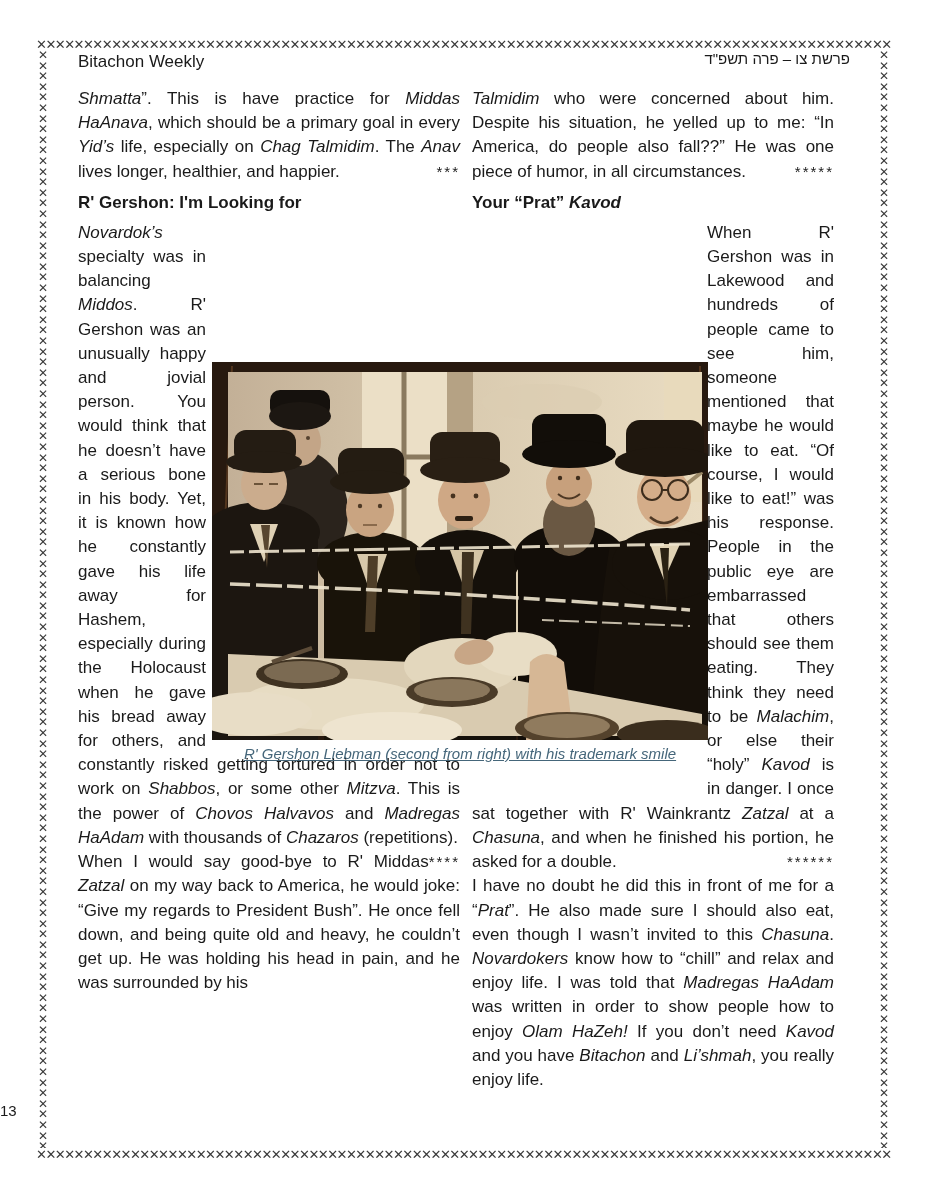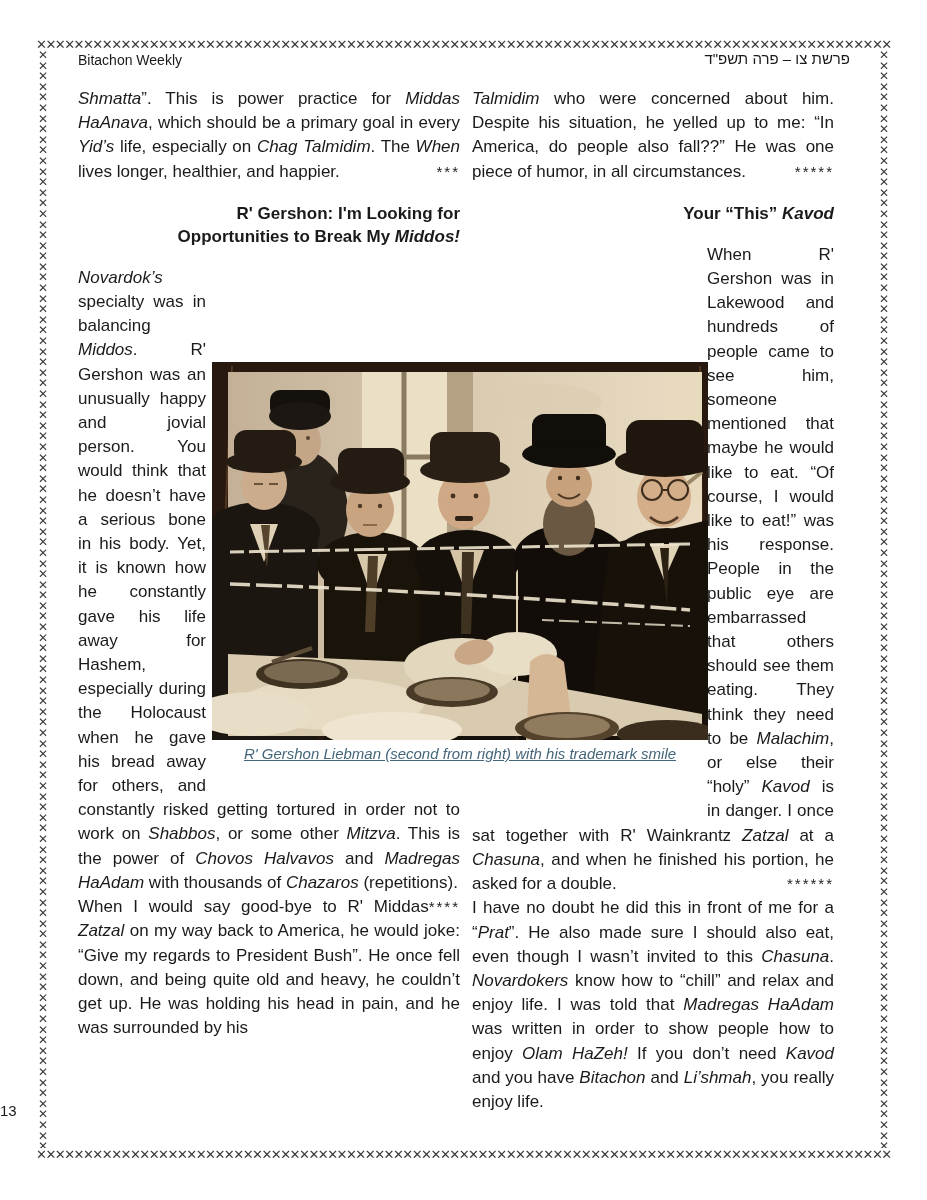--- a/index.html
+++ b/index.html
@@ -9,29 +9,29 @@
   
   .xb{position:absolute;color:#3a3a3a;overflow:hidden;user-select:none;}
   .xb-h{left:36px;width:855px;height:14px;font-size:13px;line-height:13px;letter-spacing:-1.5px;white-space:nowrap;}
   .xb-top{top:38px;}
   .xb-bottom{top:1148px;}
   .xb-v{top:50px;width:14px;height:1098px;font-size:12px;line-height:10.6px;text-align:center;white-space:pre-line;}
   .xb-left{left:36px;}
   .xb-right{left:877px;}
 
   
-  .hdr-left{position:absolute;left:78px;top:52px;font-size:14px;}
+  .hdr-left{position:absolute;left:78px;top:52px;font-size:17px;}
   .hdr-right{position:absolute;right:77px;top:50px;font-size:15px;direction:rtl;}
 
   
   .col{position:absolute;top:87px;font-size:17px;line-height:24.2px;text-align:justify;}
   .col-left{left:78px;width:382px;}
   .col-right{left:472px;width:362px;}
   .col p{margin:0;}
-  .heading{font-weight:bold;text-align:right;line-height:23px;margin:18px 0;}
+  .heading{font-weight:bold;text-align:left;line-height:23px;margin:7px 0;}
   .heading em{font-style:italic;}
   em{font-style:italic;}
   .stars{float:right;font-size:15px;letter-spacing:2px;}
 
   
   .spacer-l{float:right;width:254px;height:430px;margin-top:95px;}
   .spacer-r{float:left;width:235px;height:430px;margin-top:141px;}
 
   
   .photo-wrap{position:absolute;left:212px;top:362px;width:496px;text-align:center;}
@@ -305,32 +305,31 @@
 ✕
 ✕
 ✕
 ✕
 ✕</div>
 
   <div class="hdr-left">Bitachon Weekly</div>
   <div class="hdr-right">פרשת צו – פרה תשפ"ד</div>
 
   <div class="col col-left">
-    <p><em>Shmatta</em><span>”. This is power practice for </span><em>Middas HaAnava</em><span>, which should be a primary goal in every </span><em>Yid’s</em><span> life, especially on </span><em>Chag Talmidim</em><span>. The </span><em>When</em><span> lives longer, healthier, and happier.</span><span class="stars">***</span></p>
+    <p><em>Shmatta</em><span>”. This is have practice for </span><em>Middas HaAnava</em><span>, which should be a primary goal in every </span><em>Yid’s</em><span> life, especially on </span><em>Chag Talmidim</em><span>. The </span><em>Anav</em><span> lives longer, healthier, and happier.</span><span class="stars">***</span></p>
     <div class="heading">
       <span>R' Gershon: I'm Looking for</span><br>
-      <span><span>Opportunities to Break My </span><em>Middos!</em></span>
     </div>
     <p><span class="spacer-l"></span><span><em>Novardok’s</em><span> specialty was in balancing </span><em>Middos</em><span>. R' Gershon was an unusually happy and jovial person. You would think that he doesn’t have a serious bone in his body. Yet, it is known how he constantly gave his life away for Hashem, especially during the Holocaust when he gave his bread away for others, and constantly risked getting tortured in order not to work on </span><em>Shabbos</em><span>, or some other </span><em>Mitzva</em><span>. This is the power of </span><em>Chovos Halvavos</em><span> and </span><em>Madregas HaAdam</em><span> with thousands of </span><em>Chazaros</em><span> (repetitions).</span><span class="stars">****</span></span></p>
     <p><span>When I would say good-bye to R' Middas </span><em>Zatzal</em><span> on my way back to America, he would joke: “Give my regards to President Bush”. He once fell down, and being quite old and heavy, he couldn’t get up. He was holding his head in pain, and he was surrounded by his</span></p>
   </div>
 
   <div class="col col-right">
     <p><em>Talmidim</em><span> who were concerned about him. Despite his situation, he yelled up to me: “In America, do people also fall??” He was one piece of humor, in all circumstances.</span><span class="stars">*****</span></p>
-    <div class="heading"><span>Your “This” </span><em>Kavod</em></div>
+    <div class="heading"><span>Your “Prat” </span><em>Kavod</em></div>
     <p><span class="spacer-r"></span><span><span>When R' Gershon was in Lakewood and hundreds of people came to see him, someone mentioned that maybe he would like to eat. “Of course, I would like to eat!” was his response. People in the public eye are embarrassed that others should see them eating. They think they need to be </span><em>Malachim</em><span>, or else their “holy” </span><em>Kavod</em><span> is in danger. I once sat together with R' Wainkrantz </span><em>Zatzal</em><span> at a </span><em>Chasuna</em><span>, and when he finished his portion, he asked for a double.</span><span class="stars">******</span></span></p>
     <p><span>I have no doubt he did this in front of me for a “</span><em>Prat</em><span>”. He also made sure I should also eat, even though I wasn’t invited to this </span><em>Chasuna</em><span>. </span><em>Novardokers</em><span> know how to “chill” and relax and enjoy life. I was told that </span><em>Madregas HaAdam</em><span> was written in order to show people how to enjoy </span><em>Olam HaZeh!</em><span> If you don’t need </span><em>Kavod</em><span> and you have </span><em>Bitachon</em><span> and </span><em>Li’shmah</em><span>, you really enjoy life.</span></p>
   </div>
 
   <div class="photo-wrap">
     <svg viewBox="0 0 496 378" width="496" height="378" role="img" aria-label="Old sepia photograph of six men wearing hats seated around a table with bowls of food">
       <defs>
         <linearGradient id="bgGrad" x1="0" y1="0" x2="1" y2="0">
           <stop offset="0" stop-color="#c3b097"></stop>
           <stop offset="0.45" stop-color="#d8c9ae"></stop>

